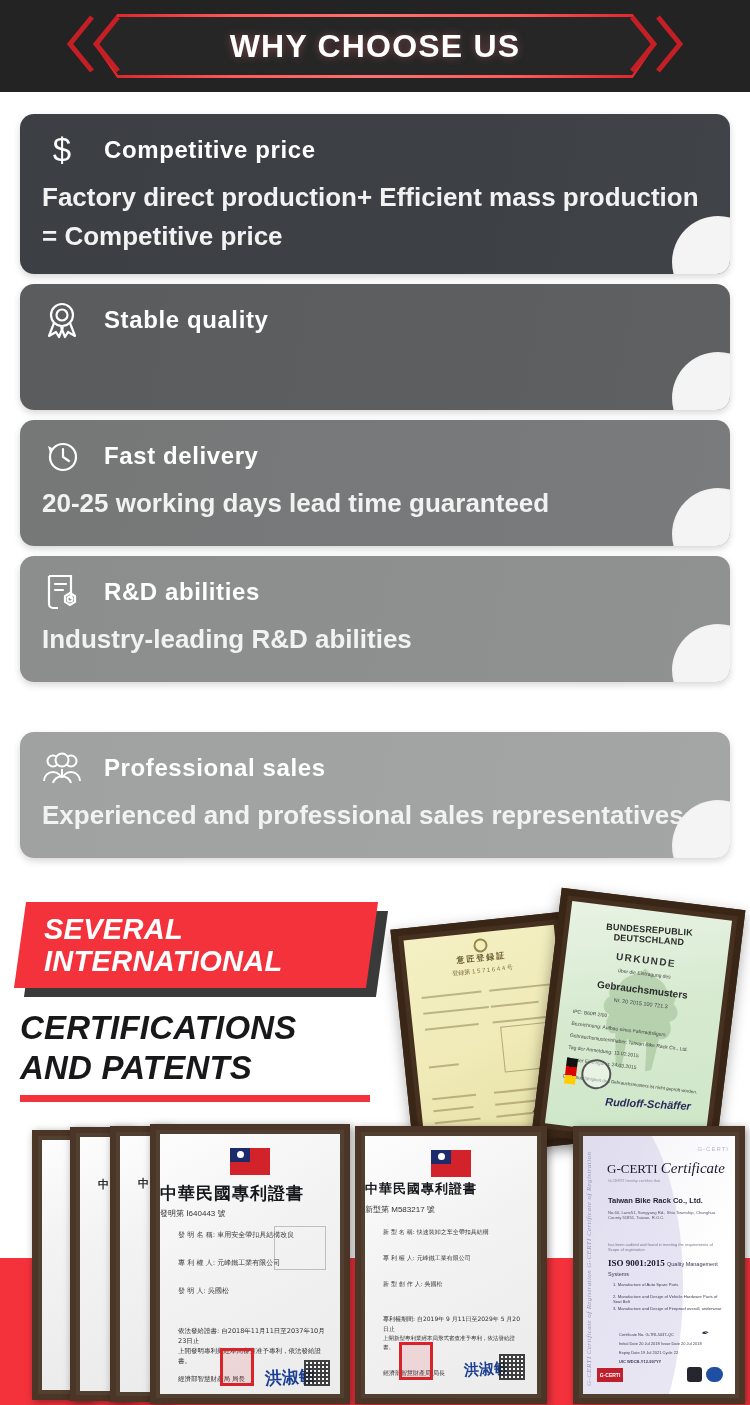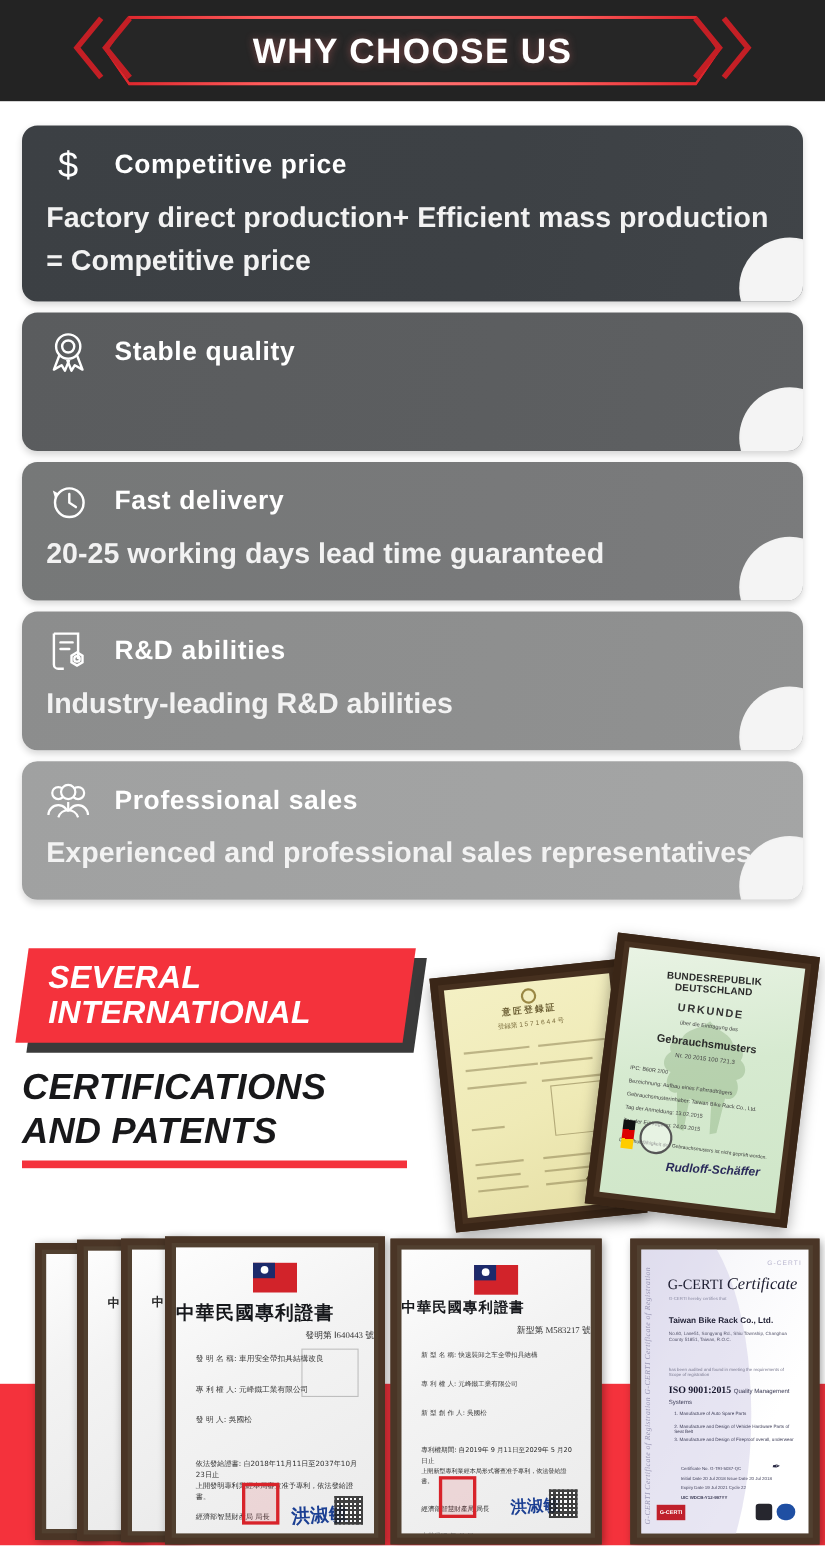--- a/index.html
+++ b/index.html
@@ -85,21 +85,21 @@
     margin-top:8px;
     font-size:26px; line-height:1.5;
     font-weight:700;
     color:#f2f2f2;
     max-width:670px;
   }
   .c0 { background:linear-gradient(100deg,#3c4044 0%,#3d4145 60%,#404448 100%); }
   .c1 { background:linear-gradient(100deg,#5a5c5e 0%,#5c5e60 60%,#5e6062 100%); }
   .c2 { background:linear-gradient(100deg,#767878 0%,#78797a 60%,#7a7b7c 100%); }
   .c3 { background:linear-gradient(100deg,#8c8d8d 0%,#8e8f8f 60%,#909191 100%); }
-  .c4 { background:linear-gradient(100deg,#a0a1a1 0%,#a2a3a3 60%,#a4a5a5 100%); }
+  .c4 { background:linear-gradient(100deg,#a0a1a1 0%,#a2a3a3 60%,#a4a5a5 100%);margin-top:40px; }
 
   
   .cert-section {
     position:relative;
     height:270px;
     margin-top:14px;
   }
   .heading-col { position:absolute; left:20px; top:12px; width:380px; }
   .red-banner-wrap { position:relative; width:352px; height:88px; }
   .red-banner-shadow {
@@ -272,23 +272,23 @@
     content:""; position:absolute; left:6.5px; top:3px;
     width:7px; height:7px; background:#fff; border-radius:50%;
   }
   .tw-h {
     position:absolute; top:48px; left:0; right:0; 
     font-size:17px; font-weight:700; color:#16181c; letter-spacing:1px;
     font-family:"DejaVu Sans", sans-serif;
   }
   .tw-h-sm { font-size:13px; top:44px; }
   .tw-no {
-    position:absolute; top:74px; left:0; right:0; text-align:right;
+    position:absolute; top:74px; left:0; right:0; text-align:left;
     font-size:8px; color:#333;
-    font-family:Liberation Serif, serif;
+    font-family:Liberation Sans, sans-serif;
   }
   .tw-field {
     position:absolute; left:18px; font-size:7px; color:#3b3b3b;
     font-family:"DejaVu Sans", sans-serif;
   }
   .tw-sketch {
     position:absolute; right:14px; top:92px; width:52px; height:44px;
     border:1px solid rgba(150,150,150,.55);
   }
   .tw-term {

